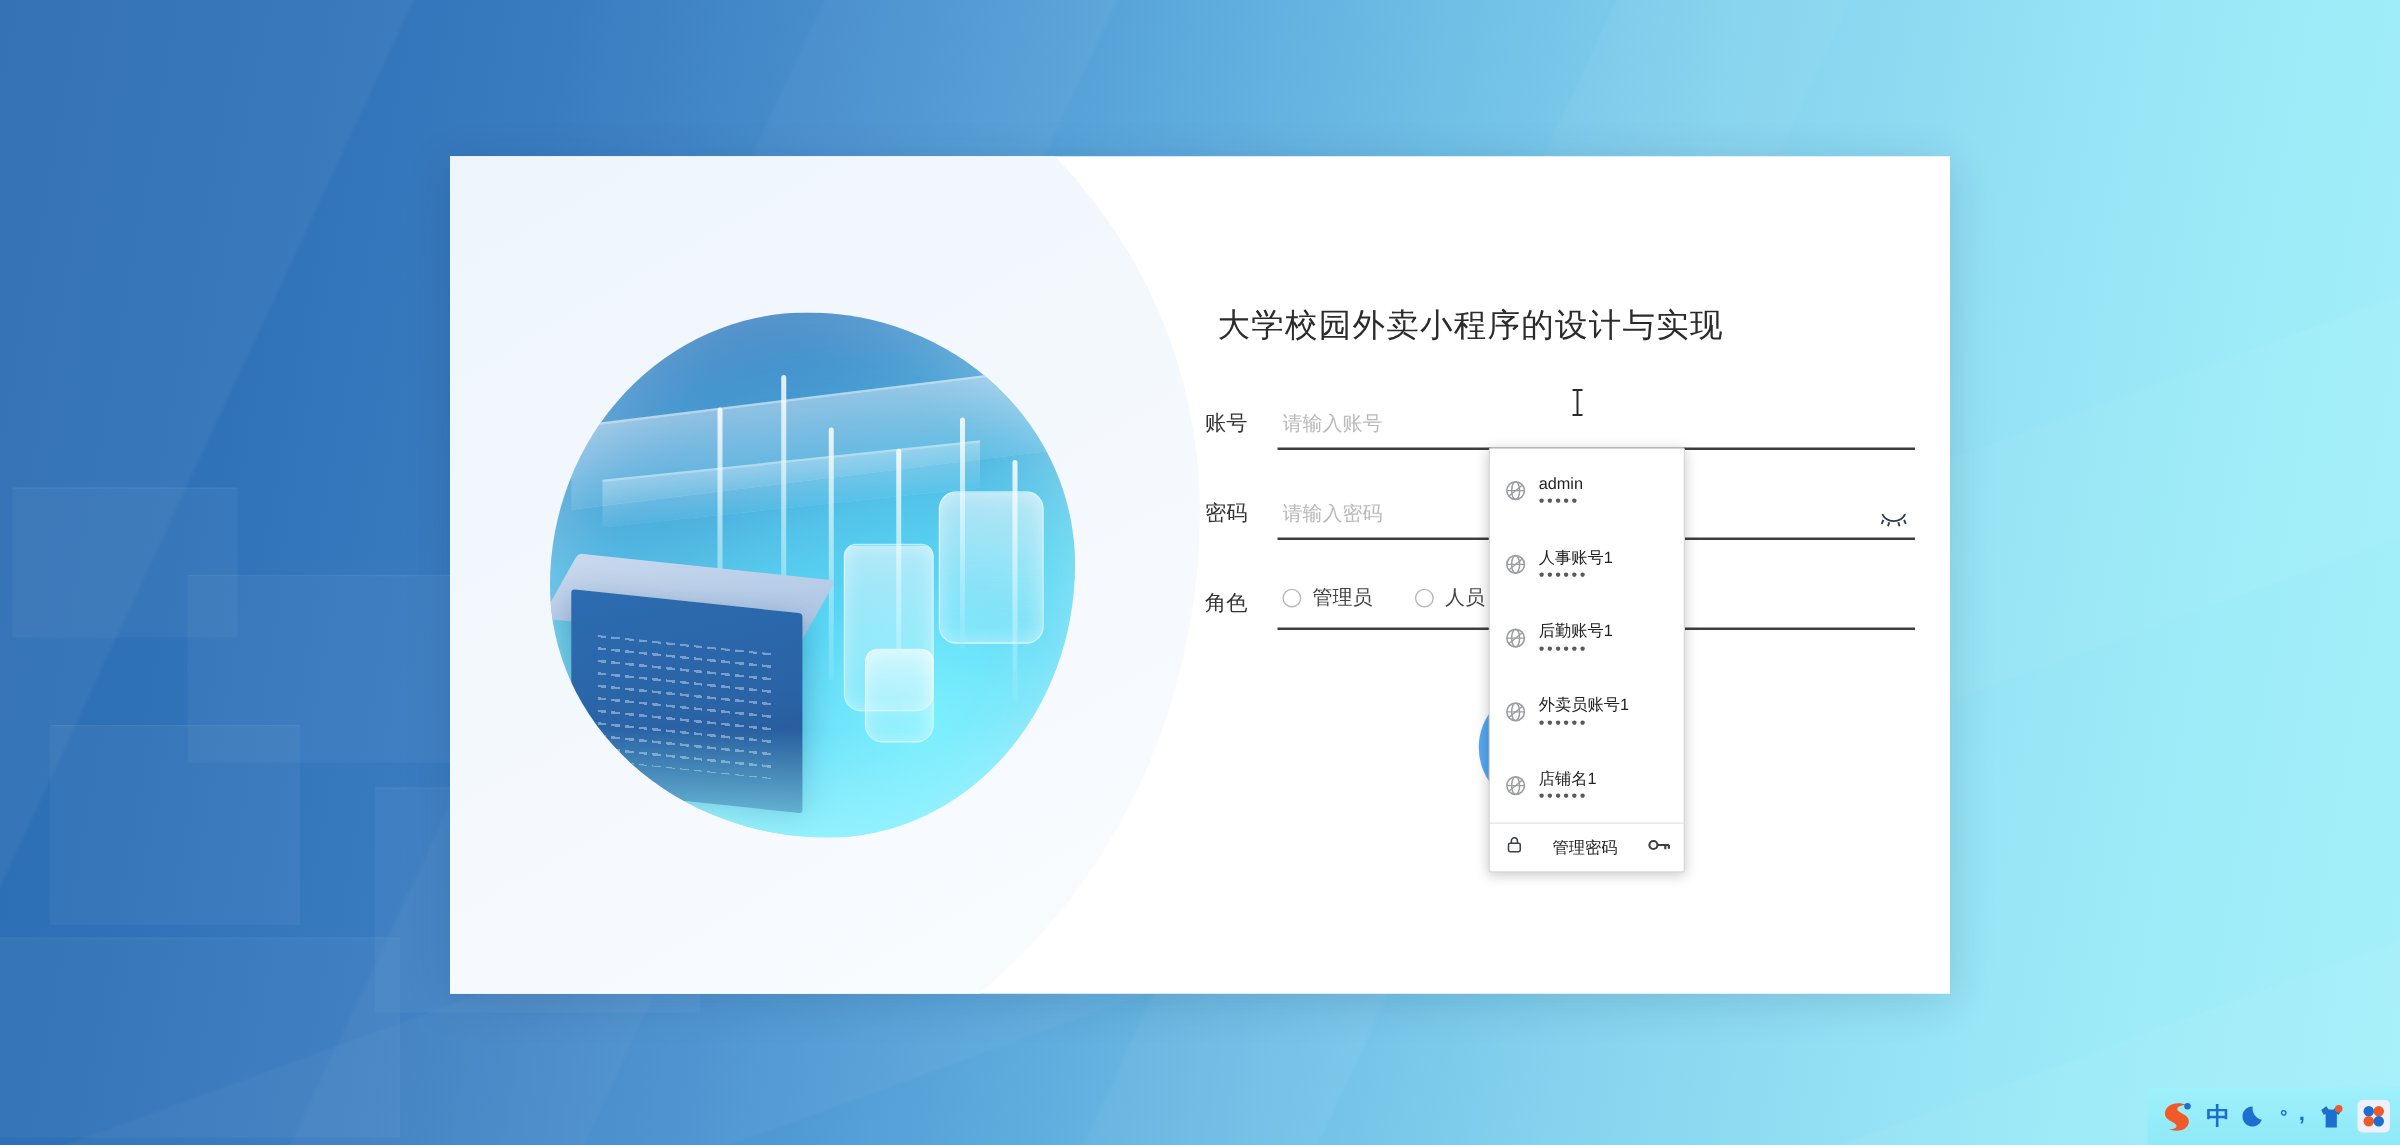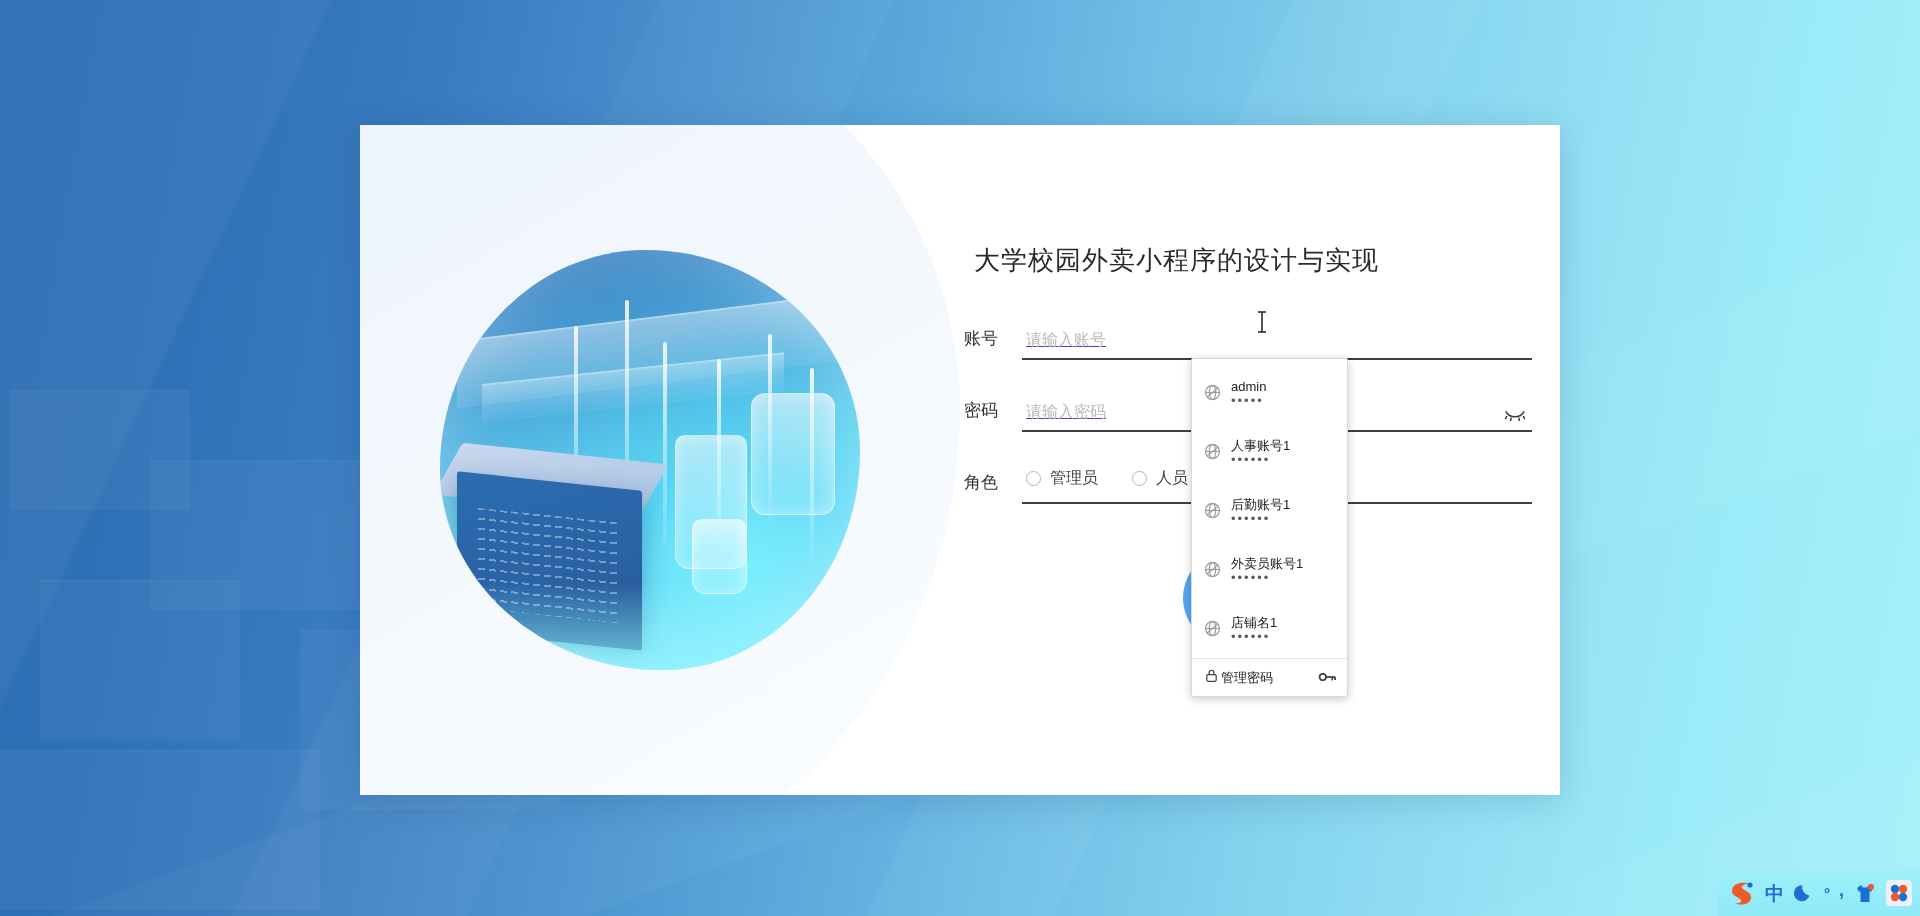--- a/index.html
+++ b/index.html
@@ -210,25 +210,24 @@
     padding: 0 0 7px 4px;
     display: flex;
     align-items: center;
     min-height: 32px;
   }
   .field input {
     border: none;
     outline: none;
     background: transparent;
     font-size: 16px;
-    color: #6d28d9;
+    color: #ef4444;
     width: 100%;
     font-family: "Liberation Sans", sans-serif;
     padding: 0;
-    text-decoration: underline;
   }
   .field input::placeholder { color: #b9b9b9; }
 
   #eye-icon {
     position: absolute;
     right: 6px;
     bottom: 7px;
     width: 22px;
     height: 16px;
     cursor: pointer;
@@ -301,21 +300,21 @@
     height: 59px;
     cursor: pointer;
   }
   .af-globe { flex: 0 0 17px; width: 17px; height: 17px; opacity: 0.62; }
   .af-text { display: flex; flex-direction: column; gap: 2px; overflow: hidden; }
   .af-user { font-size: 13px; color: #222; line-height: 15px; white-space: nowrap; }
   .af-pass { font-size: 13px; color: #5a5a5a; letter-spacing: 2px; line-height: 10px; }
   #af-footer {
     display: flex;
     align-items: center;
-    gap: 2px;
+    gap: 23px;
     padding: 9px 10px 9px 12px;
     border-top: 1px solid #e3e3e3;
     cursor: pointer;
   }
   #af-footer-label { font-size: 13px; color: #222; flex: 1; }
 
   
   #text-cursor {
     position: absolute;
     left: 1255px;

